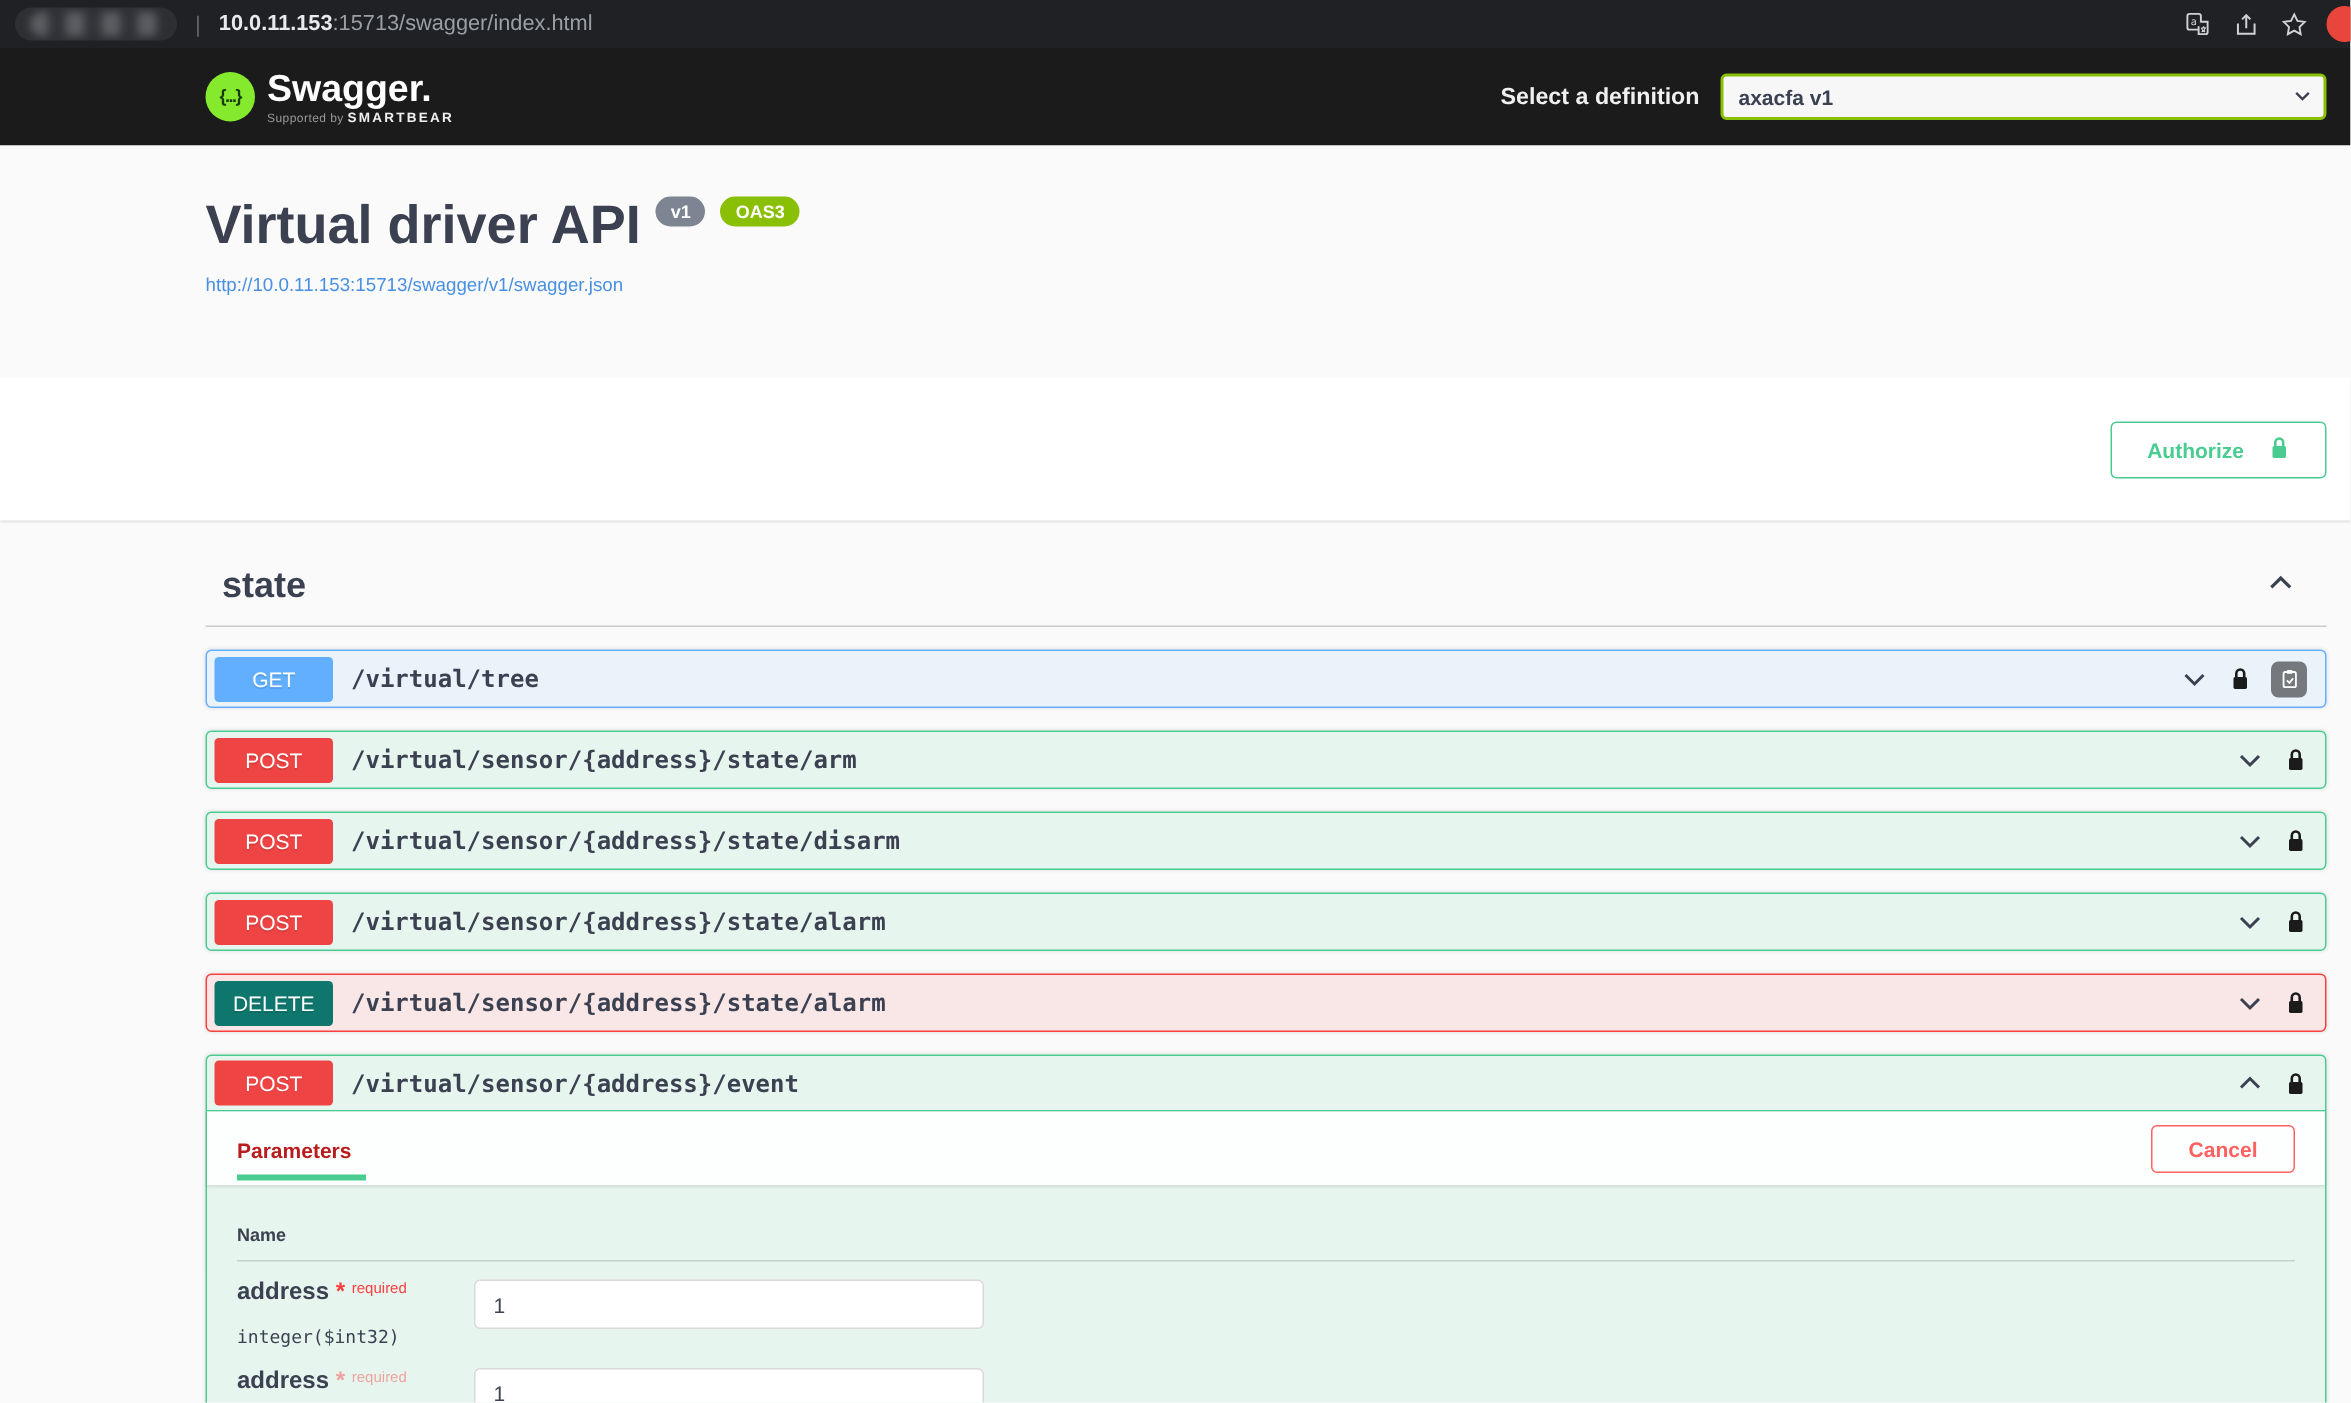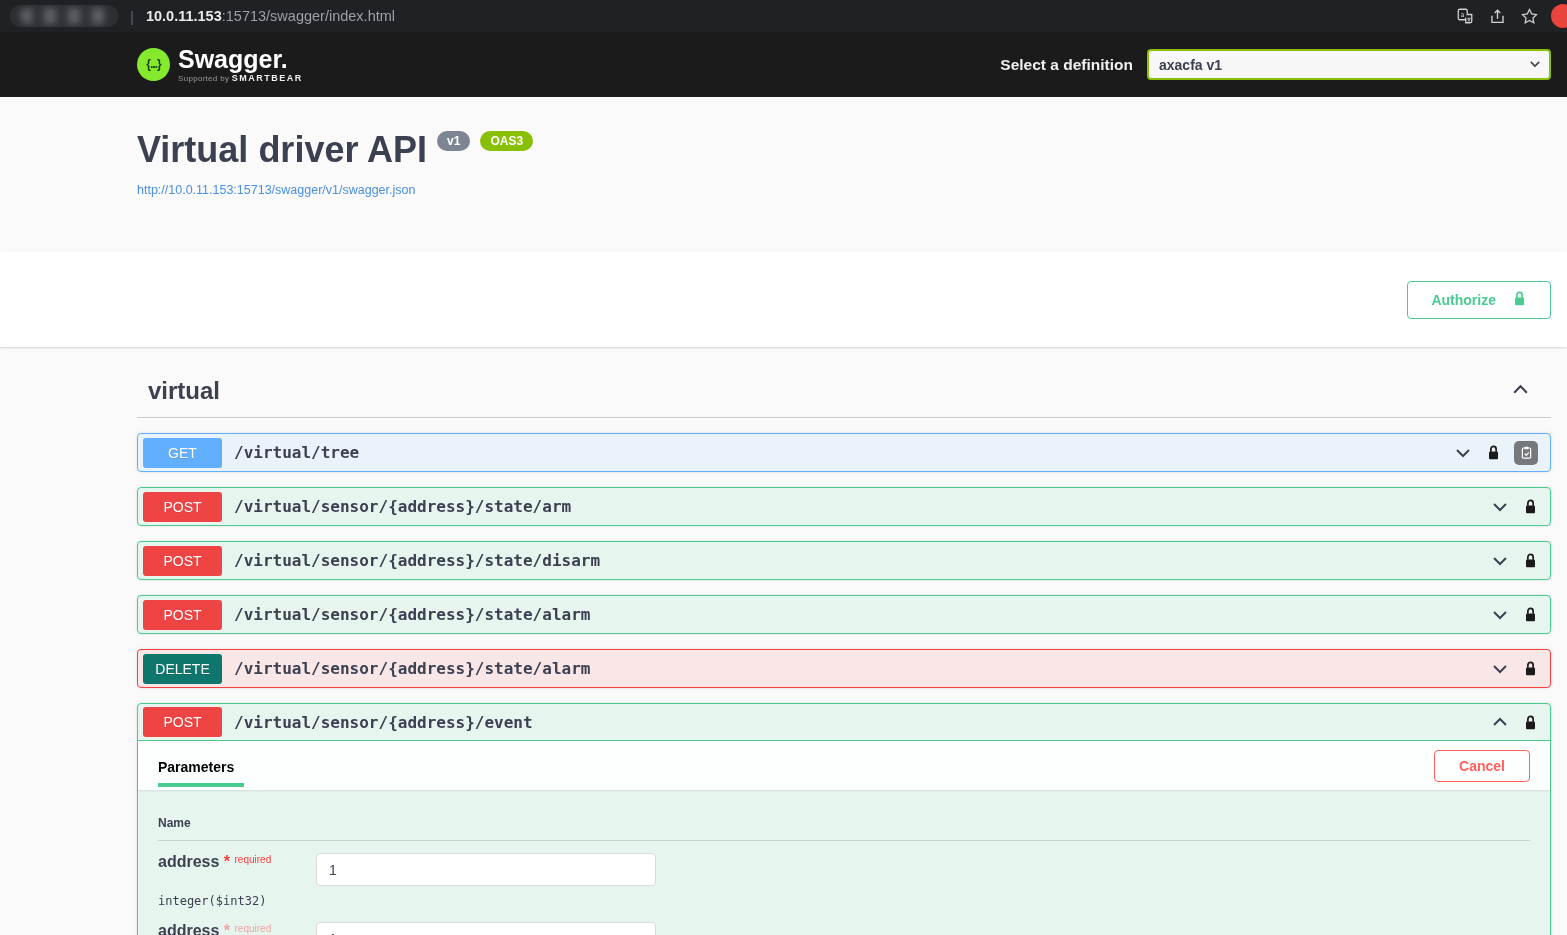--- a/index.html
+++ b/index.html
@@ -71,34 +71,34 @@
     padding:7px 0; border-radius:3px; text-shadow:0 1px 0 rgba(0,0,0,.1); flex:none; }
   .m-get { background:#61affe; } .m-post { background:#ef4444; } .m-delete { background:#0f766e; }
   .op-path { font-family:"DejaVu Sans Mono",monospace; font-size:16px; font-weight:600; color:#3b4151; }
   .sum-right { margin-left:auto; display:flex; align-items:center; gap:13px; }
   .lock-btn, .chev, .ext-btn { background:none; border:none; padding:0; display:flex; align-items:center; cursor:pointer; }
   .ext-btn { width:24px; height:24px; border-radius:5px; background:#75797e; justify-content:center; }
 
   
   .section-header { display:flex; align-items:center; background:rgba(255,255,255,.92);
     padding:0 20px; height:49px; box-shadow:0 1px 2px rgba(0,0,0,.1); }
-  .param-tab { font-size:14px; font-weight:700; color:#000000; padding:14px 0 8px;
+  .param-tab { font-size:14px; font-weight:700; color:#b91c1c; padding:14px 0 8px;
     border-bottom:4px solid #49cc90; min-width:86px; cursor:pointer; }
   .cancel-btn { margin-left:auto; background:transparent; border:1px solid #ff6060; color:#ff6060;
     border-radius:4px; padding:7px 24px; font-size:14px; font-weight:700;
     font-family:"Liberation Sans",sans-serif; cursor:pointer; }
   .table-area { padding:18px 20px 0; }
   .tbl-head { display:grid; grid-template-columns:158px 1fr; padding:8px 0 10px;
     border-bottom:1px solid rgba(59,65,81,.2); }
   .tbl-head span { font-size:12px; font-weight:700; color:#3b4151; }
   .param-row { display:grid; grid-template-columns:158px 1fr; padding-top:12px; }
   .p-name { font-size:16px; font-weight:700; color:#3b4151; }
   .p-star { color:#f93e3e; }
   .p-required { color:#f93e3e; font-size:10px; font-weight:400; position:relative; top:-4px; }
-  .p-type { font-family:"DejaVu Sans Mono",monospace; font-size:12px; color:#3b4151; margin-top:23px; }
+  .p-type { font-family:"DejaVu Sans Mono",monospace; font-size:12px; color:#3b4151; margin-top:13px; }
   .p-input { width:340px; height:33px; border:1px solid #d9d9d9; border-radius:4px; background:#fff;
     padding:0 12px; font-size:14px; color:#3b4151; font-family:"Liberation Sans",sans-serif; }
   .row-2 { margin-top:2px; }
   .faded { opacity:.45; }
 </style>
 </head>
 <body>
 
 <div class="browser-bar">
   <div class="redacted-pill"></div>
@@ -179,21 +179,21 @@
           </svg>
       </span>
     </button>
   </div>
 </div>
 
 <div class="ops-area">
   <div class="wrap">
 
     <div class="tag-header">
-      <span class="tag-title">virtual</span>
+      <span class="tag-title">state</span>
       <span class="tag-arrow">
         <svg width="21" height="21" viewBox="0 0 20 20">
             <path d="M4 13l6-6 6 6" fill="none" stroke="#3b4151" stroke-width="2"></path>
           </svg>
       </span>
     </div>
 
     <div class="opblock op-get">
       <div class="op-summary">
         <span class="method-badge m-get">GET</span>

